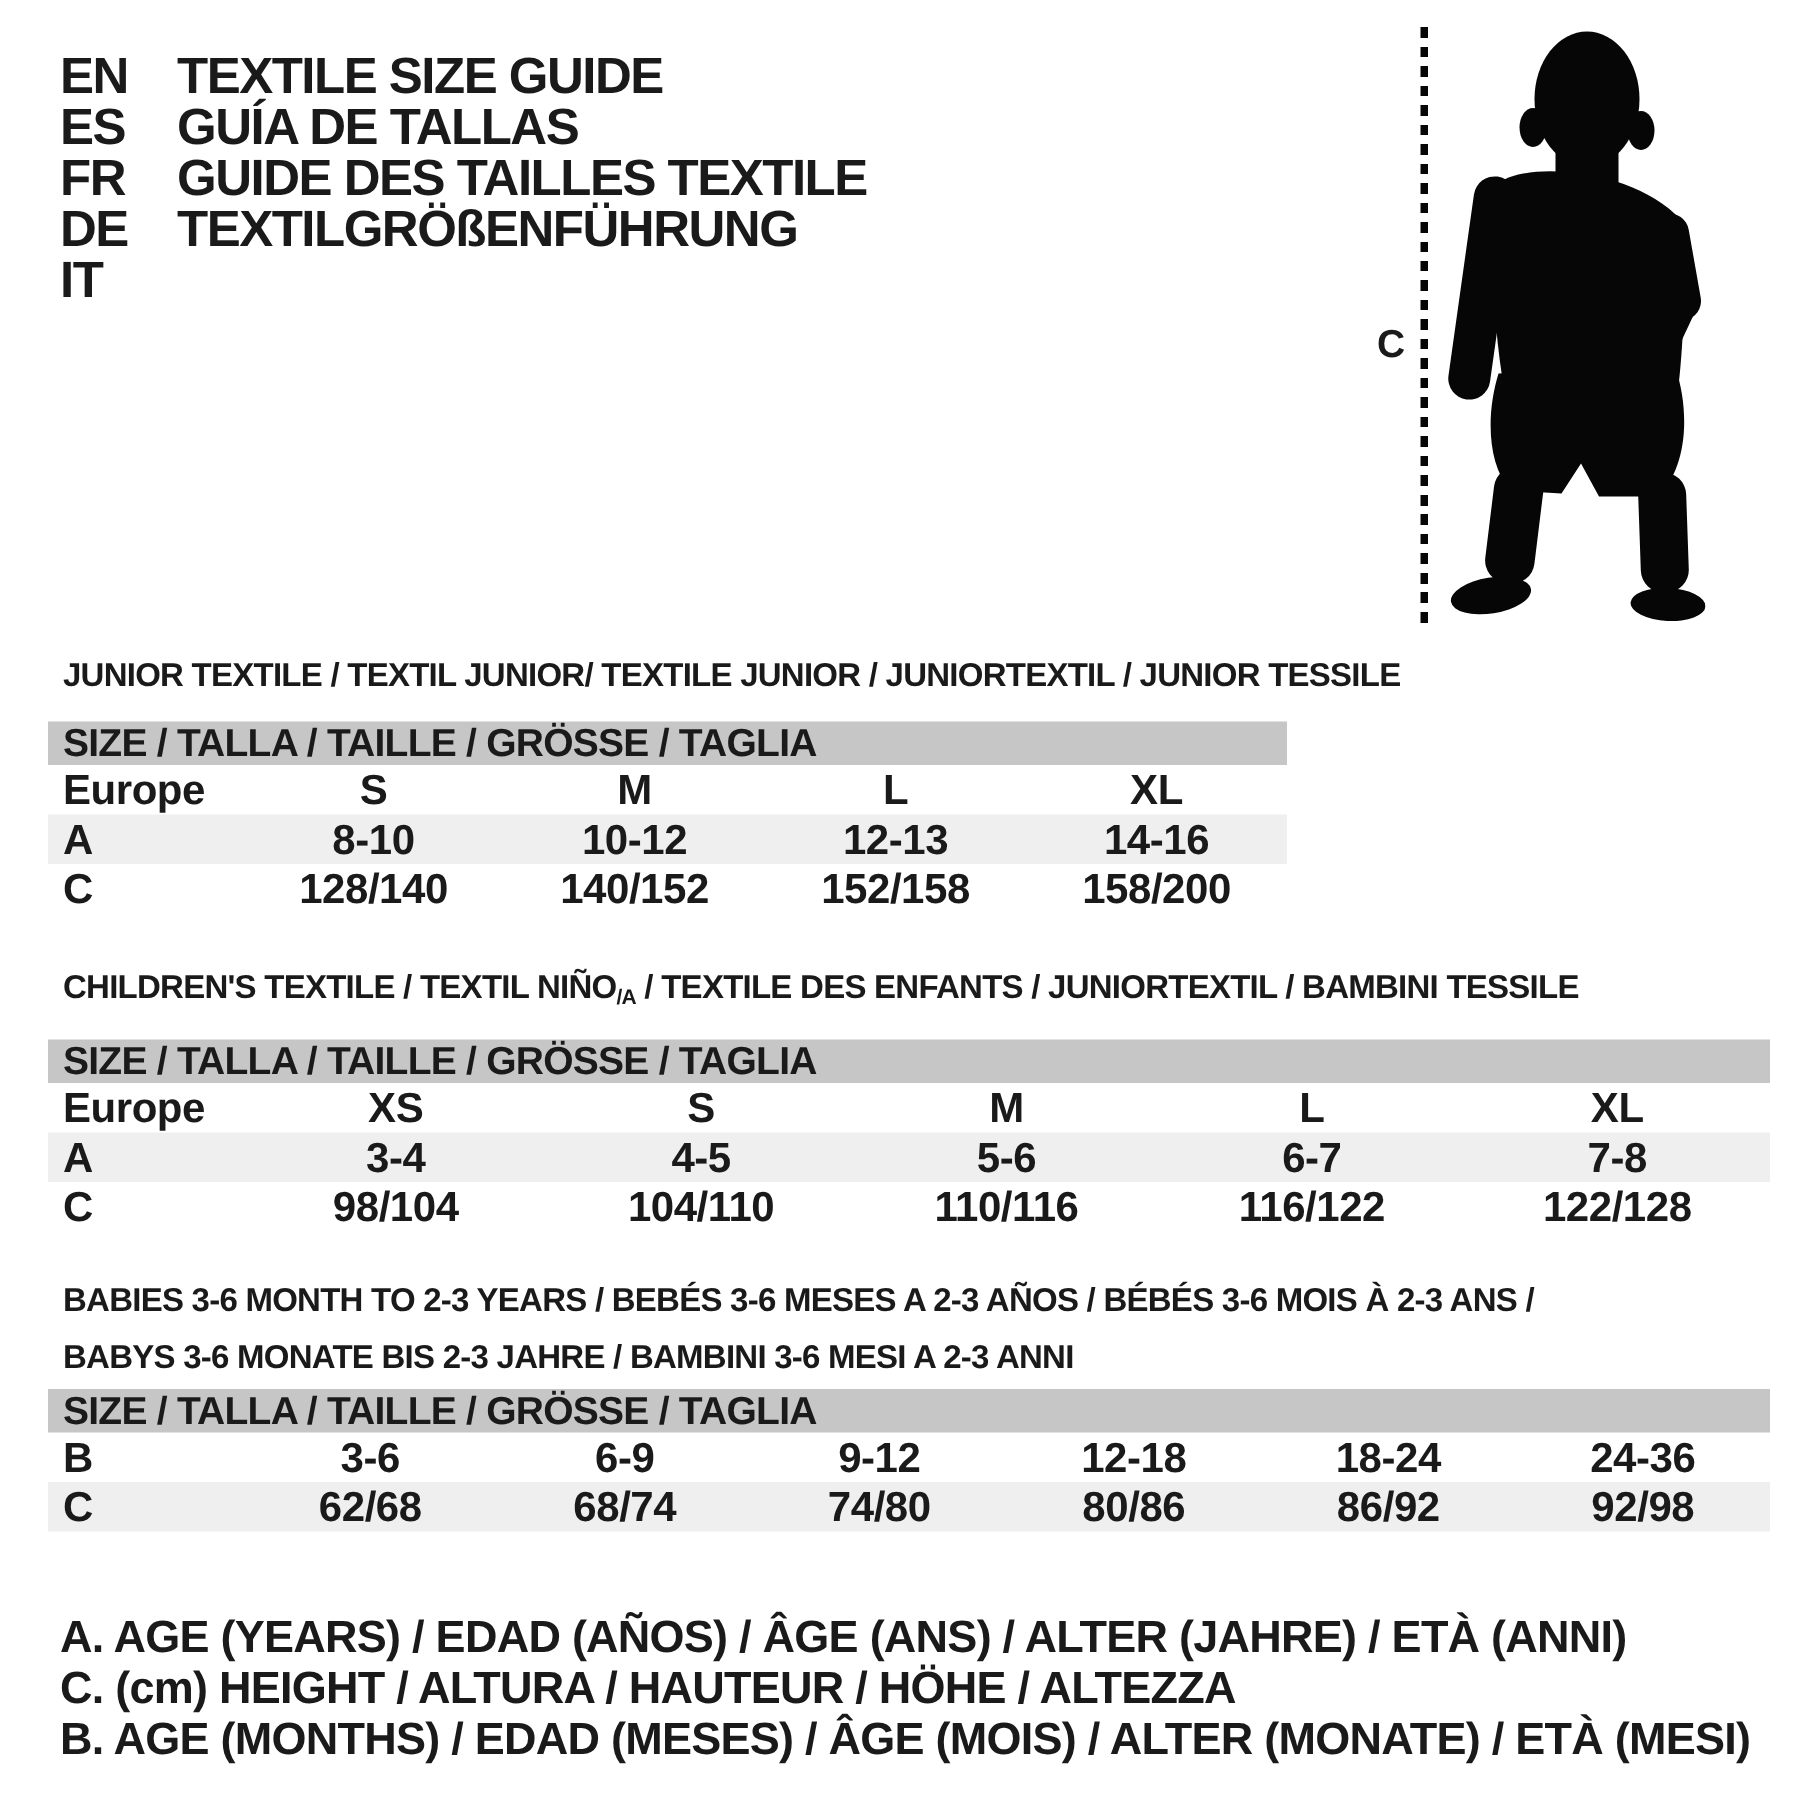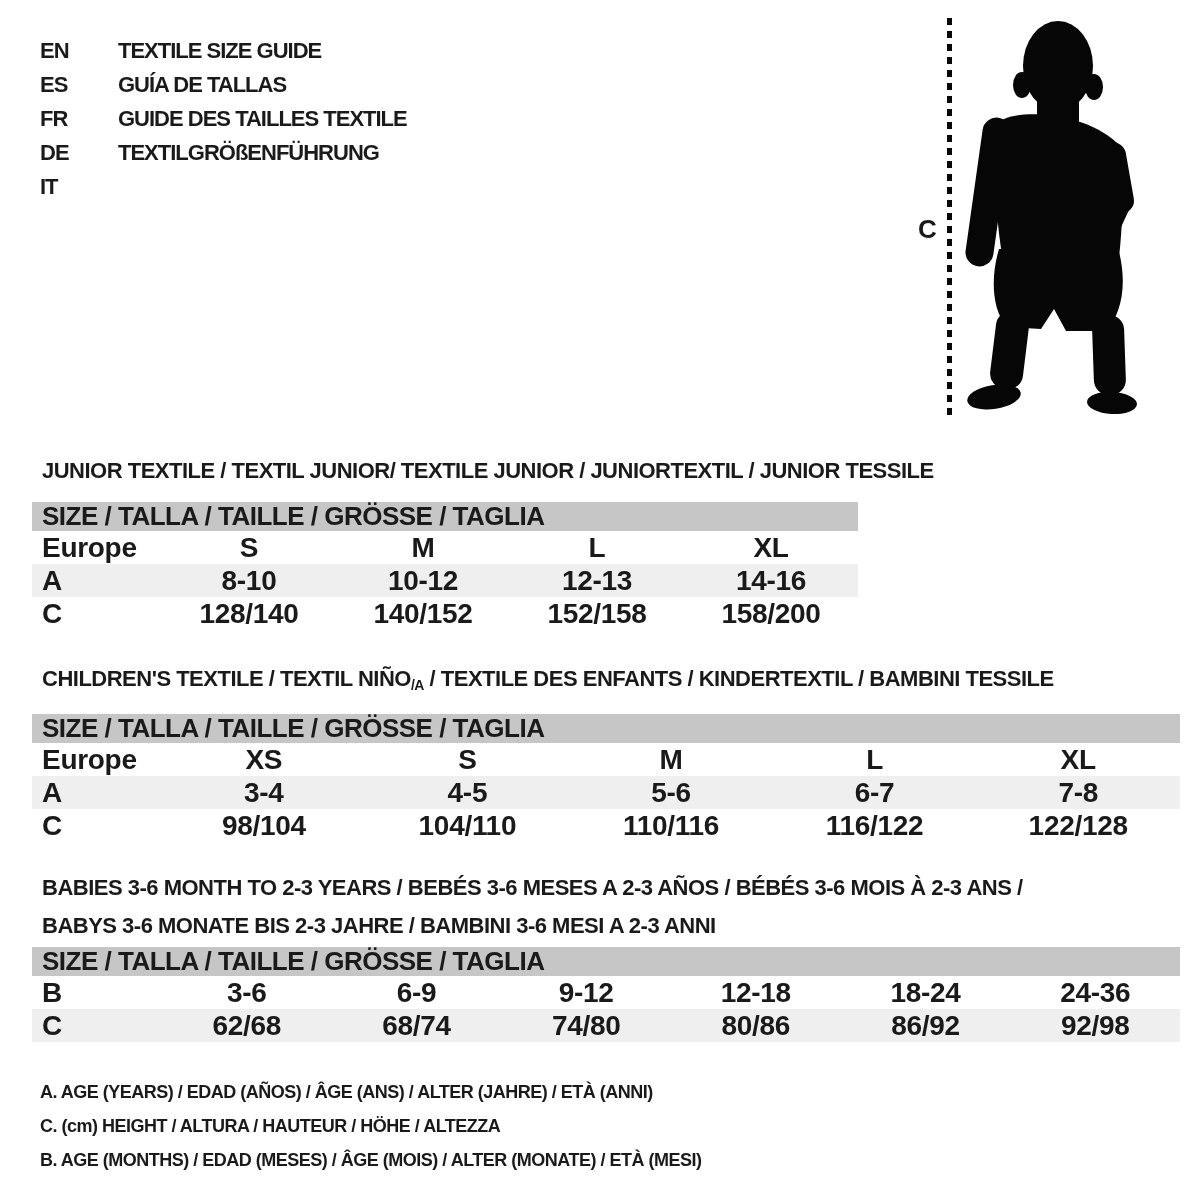--- a/index.html
+++ b/index.html
@@ -12,50 +12,50 @@
   html,body{width:1200px;height:1200px;}
   body{
     position:relative;
     background:#ffffff;
     color:var(--text);
     font-family:"Liberation Sans","DejaVu Sans",sans-serif;
     font-weight:bold;
     overflow:hidden;
   }
   
-  .langs{position:absolute;left:40px;top:34px;font-size:22px;line-height:34px;letter-spacing:-1px;}
+  .langs{position:absolute;left:40px;top:34px;font-size:34px;line-height:34px;letter-spacing:-1px;}
   .lang-row{display:flex;}
   .lang-code{width:78px;}
   
   .height-line{
     position:absolute;left:947px;top:18px;width:5px;height:399px;
     background:repeating-linear-gradient(to bottom,var(--silhouette) 0 7px,transparent 7px 13px);
   }
   .figure-c-label{position:absolute;left:918px;top:214px;font-size:26px;letter-spacing:-1px;}
   .silhouette-svg{position:absolute;left:965px;top:17px;}
   
   .section{position:absolute;left:32px;}
   .s1{top:438px;width:826px;}
   .s2{top:646px;width:1148px;}
   .s3{top:848px;width:1148px;}
-  .section-title{font-size:22px;line-height:24px;letter-spacing:-0.5px;padding-left:10px;margin-bottom:19px;white-space:nowrap;margin-top:21px;}
+  .section-title{font-size:22px;line-height:24px;letter-spacing:-0.5px;padding-left:10px;margin-bottom:19px;white-space:nowrap;}
   .s2 .section-title{margin-bottom:17px;}
   .s3 .section-title{line-height:38px;margin-bottom:2px;}
   .title-sub{font-size:14px;vertical-align:-4px;letter-spacing:-0.5px;}
   .size-header{
     height:29px;background:var(--header-band);
     display:flex;align-items:center;padding-left:10px;
     font-size:26px;letter-spacing:-0.5px;
   }
   .row{display:flex;align-items:center;height:33px;font-size:28px;letter-spacing:-0.3px;}
   .row.shaded{background:var(--shaded-row);}
   .cell-label{width:130px;padding-left:10px;}
   .cell{flex:1;text-align:center;}
   
-  .legend{position:absolute;left:40px;top:1075px;font-size:18px;line-height:34px;letter-spacing:-0.5px;}
+  .legend{position:absolute;left:40px;top:1075px;font-size:30px;line-height:34px;letter-spacing:-0.5px;}
 </style>
 </head>
 <body>
 
 <div class="langs">
   <div class="lang-row">
     <span class="lang-code">EN</span>
     <span>TEXTILE SIZE GUIDE</span>
   </div>
   <div class="lang-row">
@@ -125,21 +125,21 @@
       <span class="cell-label">C</span>
       <span class="cell">128/140</span>
       <span class="cell">140/152</span>
       <span class="cell">152/158</span>
       <span class="cell">158/200</span>
     </div>
   </div>
 </div>
 
 <div class="section s2">
-  <div class="section-title"><span>CHILDREN'S TEXTILE / TEXTIL NIÑO</span><span class="title-sub">/A</span><span> / TEXTILE DES ENFANTS / KINDERTEXTIL / BAMBINI TESSILE</span></div>
+  <div class="section-title"><span>CHILDREN'S TEXTILE / TEXTIL NIÑO</span><span class="title-sub">/A</span><span> / TEXTILE DES ENFANTS / JUNIORTEXTIL / BAMBINI TESSILE</span></div>
   <div class="size-table">
     <div class="size-header">SIZE / TALLA / TAILLE / GRÖSSE / TAGLIA</div>
     <div class="row">
       <span class="cell-label">Europe</span>
       <span class="cell">XS</span>
       <span class="cell">S</span>
       <span class="cell">M</span>
       <span class="cell">L</span>
       <span class="cell">XL</span>
     </div>

